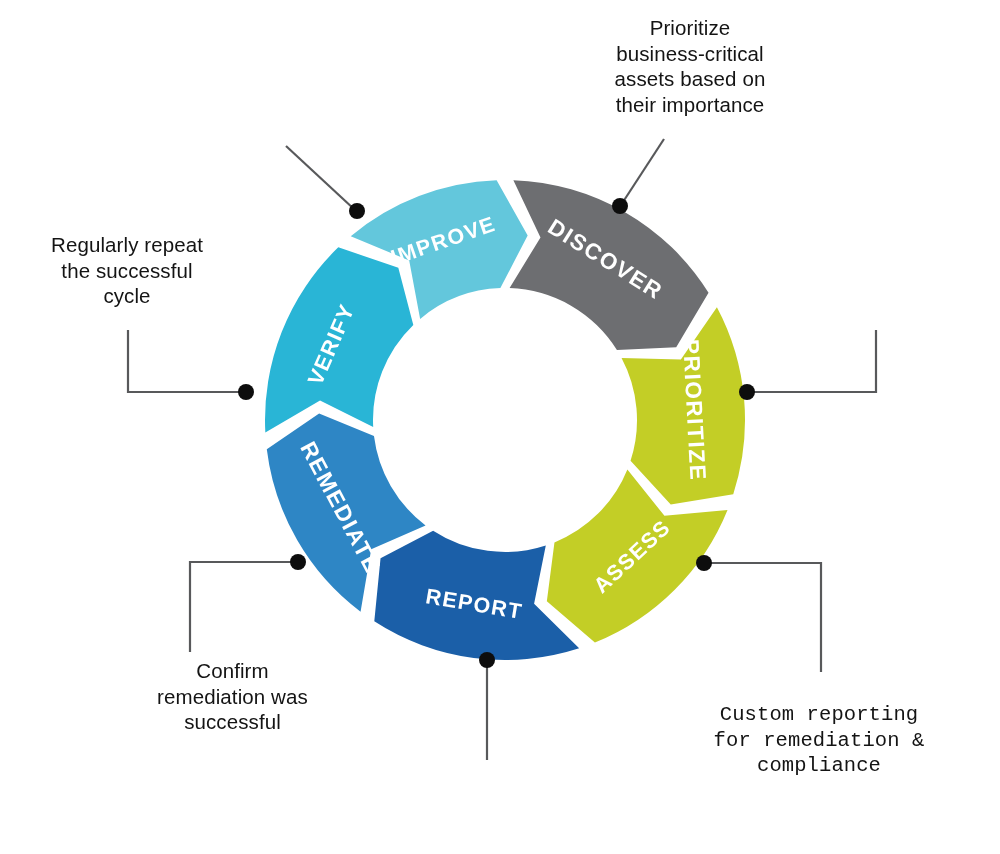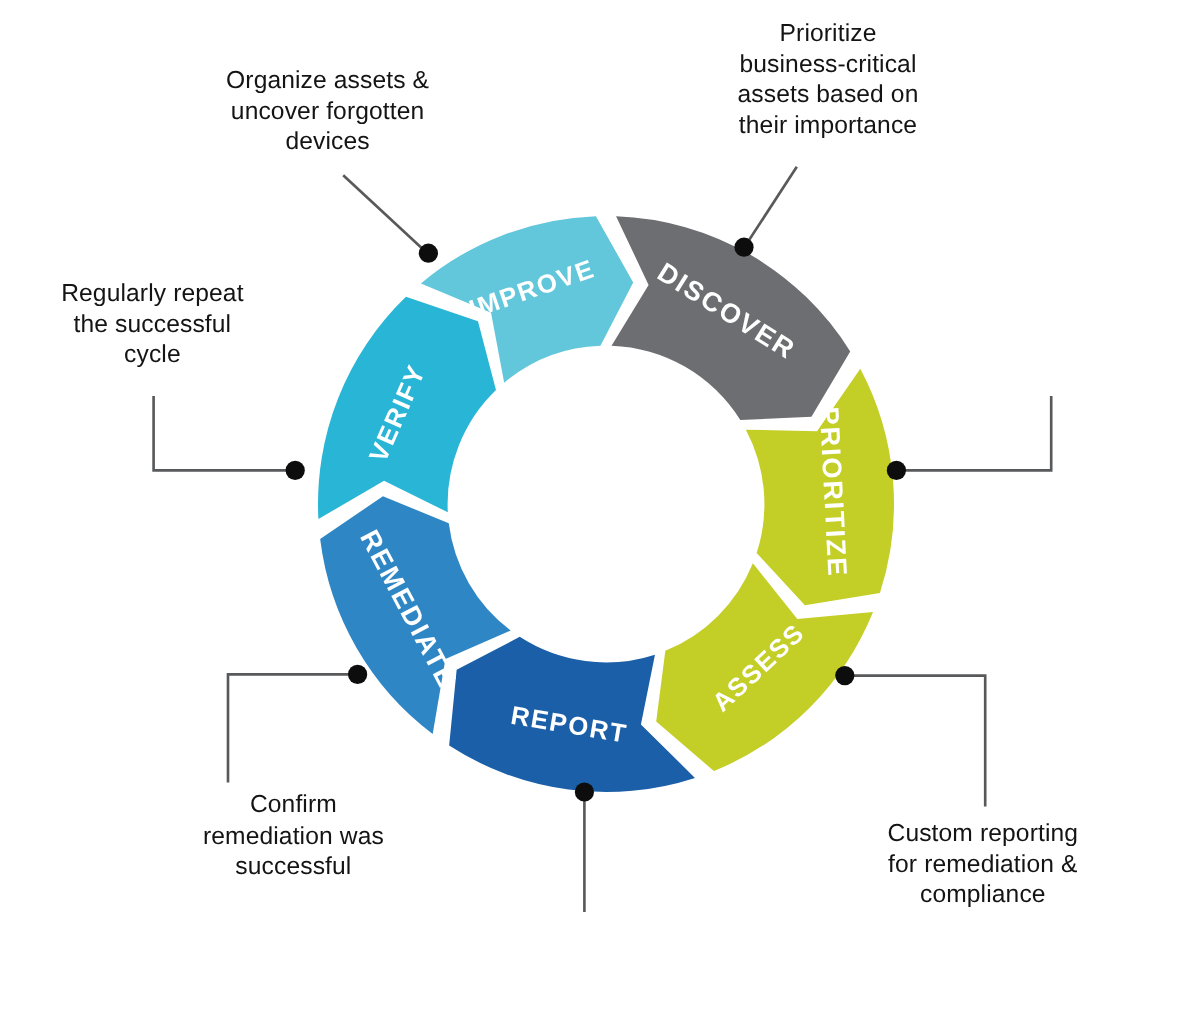--- a/index.html
+++ b/index.html
@@ -105,36 +105,33 @@
       <circle cx="357" cy="211" r="8"></circle>
       <circle cx="620" cy="206" r="8"></circle>
       <circle cx="747" cy="392" r="8"></circle>
       <circle cx="704" cy="563" r="8"></circle>
       <circle cx="487" cy="660" r="8"></circle>
       <circle cx="298" cy="562" r="8"></circle>
       <circle cx="246" cy="392" r="8"></circle>
     </g>
   </svg>
 
-  <div class="callout ca-center" style="left:148px;top:54px;width:250px;">Organize assets &amp;
-uncover forgotten
-devices</div>
 
   <div class="callout ca-center" style="left:575px;top:15px;width:230px;">Prioritize
 business-critical
 assets based on
 their importance</div>
 
 
-  <div class="callout ca-center" style="left:710px;top:682px;width:218px;">Custom reporting
+  <div class="callout ca-center" style="left:710px;top:702px;width:218px;font-family:Liberation Mono, monospace;">Custom reporting
 for remediation &amp;
 compliance</div>
 
 
-  <div class="callout ca-center" style="left:132px;top:658px;width:225px;text-align:center;">Confirm
+  <div class="callout ca-center" style="left:120px;top:658px;width:225px;text-align:center;">Confirm
 remediation was
 successful</div>
 
   <div class="callout ca-center" style="left:13px;top:232px;width:228px;">Regularly repeat
 the successful
 cycle</div>
 
 </div>
 
 </body></html>

